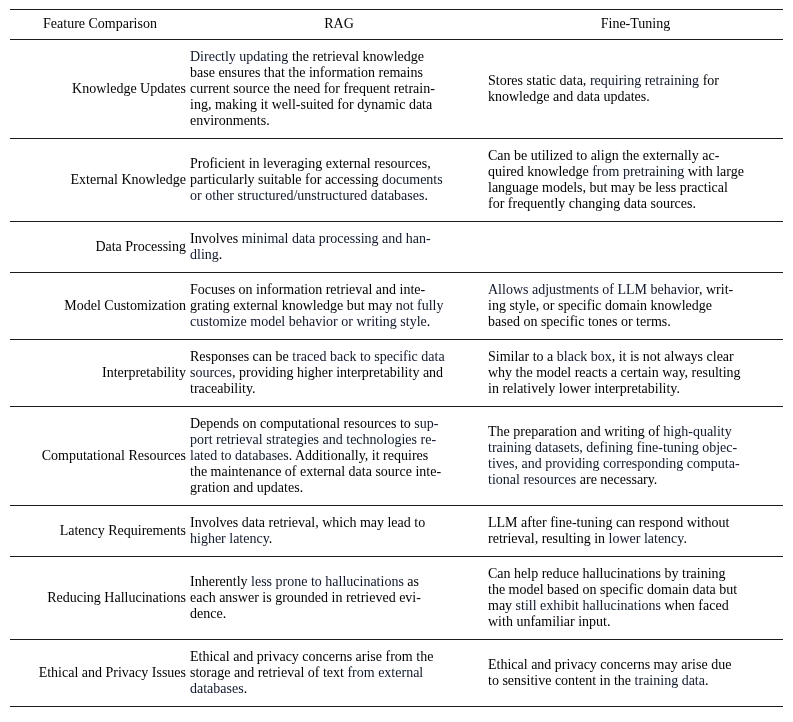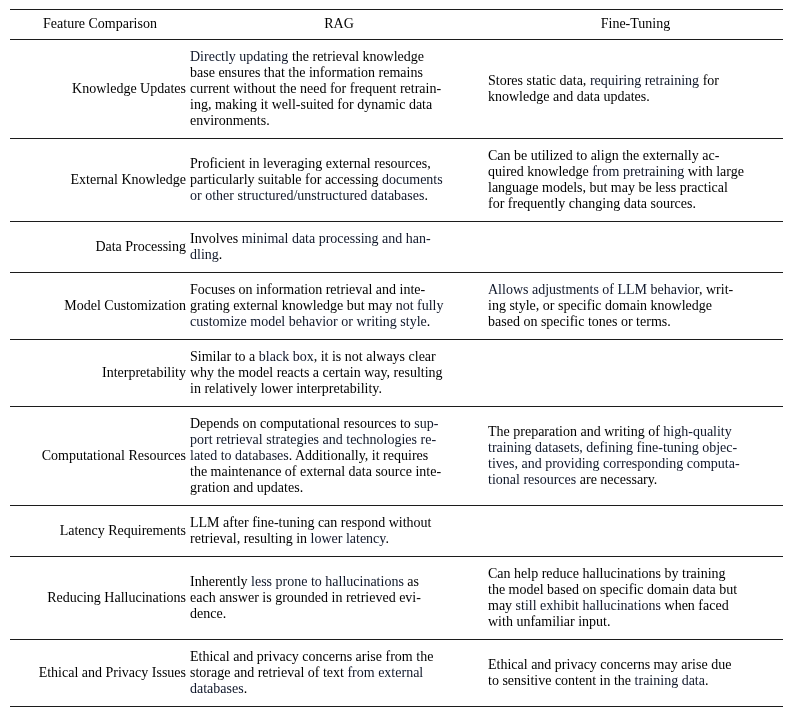--- a/index.html
+++ b/index.html
@@ -53,21 +53,21 @@
   <div class="trow thead-row">
     <div class="head-cell">Feature Comparison</div>
     <div class="head-cell">RAG</div>
     <div class="head-cell">Fine-Tuning</div>
   </div>
 
 <div class="trow">
       <div class="cell feature-cell">Knowledge Updates</div>
       <div class="cell body-cell rag-cell"><span class="seg-blue">Directly updating</span><span> the retrieval knowledge
 base ensures that the information remains
-current without the need for frequent retrain-
+current source the need for frequent retrain-
 ing, making it well-suited for dynamic data
 environments.</span></div>
       <div class="cell body-cell ft-cell"><span>Stores static data, </span><span class="seg-blue">requiring retraining</span><span> for
 knowledge and data updates.</span></div>
     </div>
     <div class="trow">
       <div class="cell feature-cell">External Knowledge</div>
       <div class="cell body-cell rag-cell"><span>Proficient in leveraging external resources,
 particularly suitable for accessing </span><span class="seg-blue">documents
 or other structured/unstructured databases</span><span>.</span></div>
@@ -85,38 +85,43 @@
       <div class="cell feature-cell">Model Customization</div>
       <div class="cell body-cell rag-cell"><span>Focuses on information retrieval and inte-
 grating external knowledge but may </span><span class="seg-blue">not fully
 customize model behavior or writing style</span><span>.</span></div>
       <div class="cell body-cell ft-cell"><span class="seg-blue">Allows adjustments of LLM behavior</span><span>, writ-
 ing style, or specific domain knowledge
 based on specific tones or terms.</span></div>
     </div>
     <div class="trow">
       <div class="cell feature-cell">Interpretability</div>
+      <div class="cell body-cell rag-cell"><span>Responses can be </span><span class="seg-blue">traced back to specific data
+sources</span><span>, providing higher interpretability and
+traceability.</span></div>
       <div class="cell body-cell ft-cell"><span>Similar to a </span><span class="seg-blue">black box</span><span>, it is not always clear
 why the model reacts a certain way, resulting
 in relatively lower interpretability.</span></div>
     </div>
     <div class="trow">
       <div class="cell feature-cell">Computational Resources</div>
       <div class="cell body-cell rag-cell"><span>Depends on computational resources to </span><span class="seg-blue">sup-
 port retrieval strategies and technologies re-
 lated to databases</span><span>. Additionally, it requires
 the maintenance of external data source inte-
 gration and updates.</span></div>
       <div class="cell body-cell ft-cell"><span>The preparation and writing of </span><span class="seg-blue">high-quality
 training datasets, defining fine-tuning objec-
 tives, and providing corresponding computa-
 tional resources</span><span> are necessary.</span></div>
     </div>
     <div class="trow">
       <div class="cell feature-cell">Latency Requirements</div>
+      <div class="cell body-cell rag-cell"><span>Involves data retrieval, which may lead to
+</span><span class="seg-blue">higher latency</span><span>.</span></div>
       <div class="cell body-cell ft-cell"><span>LLM after fine-tuning can respond without
 retrieval, resulting in </span><span class="seg-blue">lower latency</span><span>.</span></div>
     </div>
     <div class="trow">
       <div class="cell feature-cell">Reducing Hallucinations</div>
       <div class="cell body-cell rag-cell"><span>Inherently </span><span class="seg-blue">less prone to hallucinations</span><span> as
 each answer is grounded in retrieved evi-
 dence.</span></div>
       <div class="cell body-cell ft-cell"><span>Can help reduce hallucinations by training
 the model based on specific domain data but

